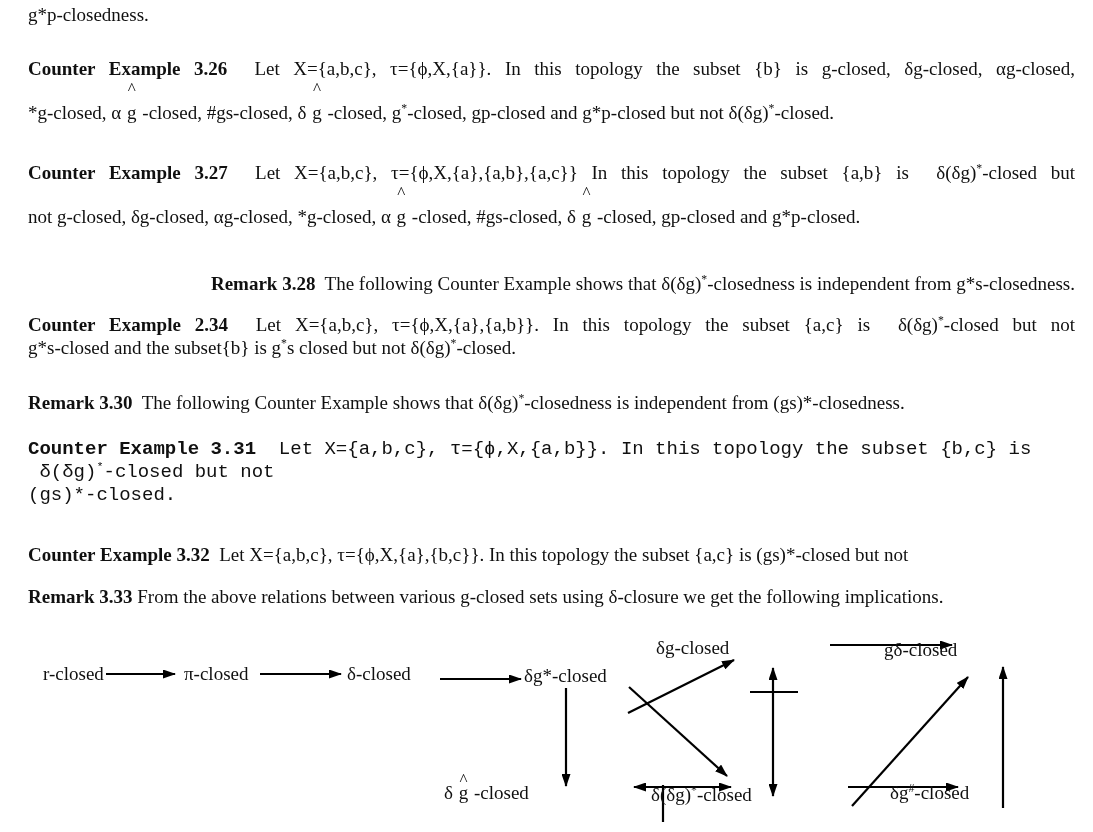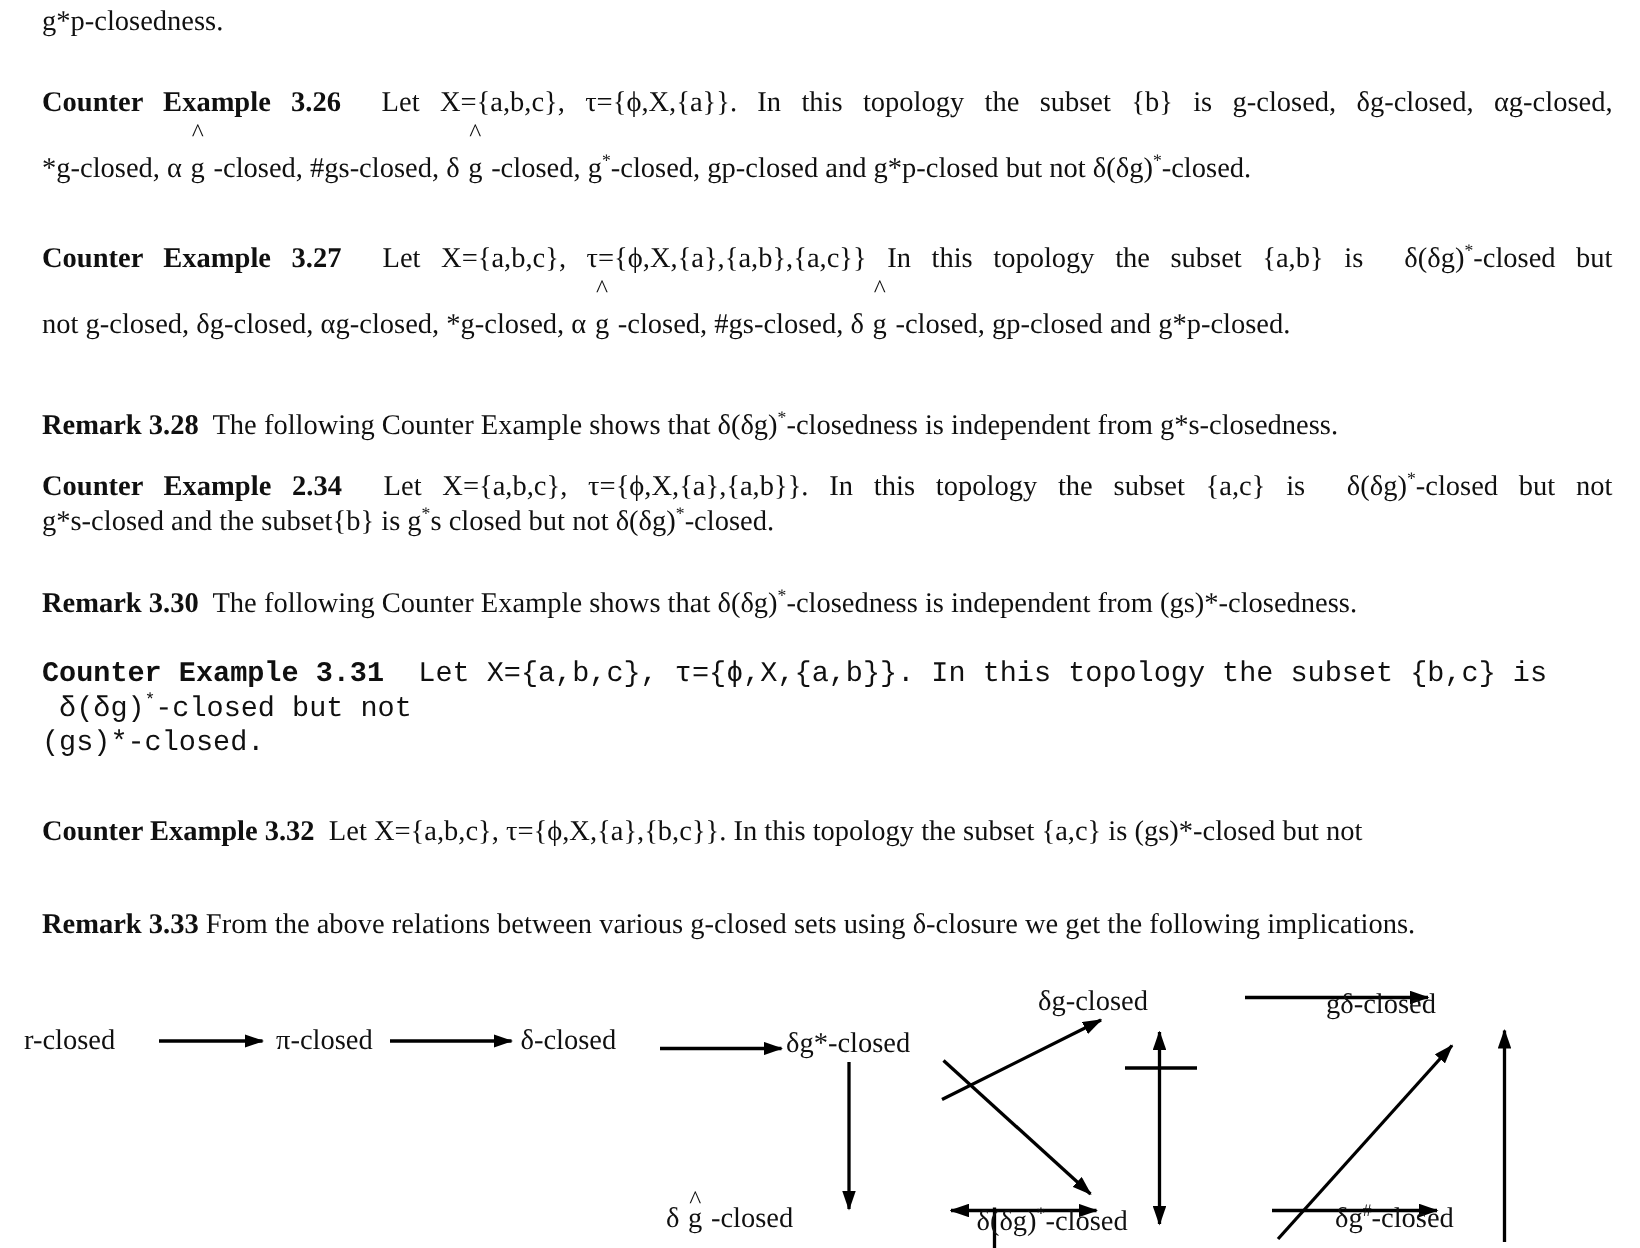--- a/index.html
+++ b/index.html
@@ -35,38 +35,38 @@
         <div class="tline"><span>g*p-closedness.</span></div>
       </div>
       <div class="para sp-double" style="margin-top: 20.5px;">
         <div class="tline just"><span class="b">Counter Example 3.26</span><span>&nbsp; Let X={a,b,c}, τ={ϕ,X,{a}}. In this topology the subset {b} is g-closed, δg-closed, αg-closed,</span></div>
         <div class="tline"><span>*g-closed, α </span><span class="hat"><span class="caret">^</span>g</span><span> -closed, #gs-closed, δ </span><span class="hat"><span class="caret">^</span>g</span><span> -closed, g</span><sup class="sup">*</sup><span>-closed, gp-closed and g*p-closed but not δ(δg)</span><sup class="sup">*</sup><span>-closed.</span></div>
       </div>
       <div class="para sp-double" style="margin-top: 16px; font-family: Liberation Serif, serif;">
         <div class="tline just"><span class="b">Counter Example 3.27</span><span>&nbsp; Let X={a,b,c}, τ={ϕ,X,{a},{a,b},{a,c}} In this topology the subset {a,b} is &nbsp;δ(δg)</span><sup class="sup">*</sup><span>-closed but</span></div>
         <div class="tline"><span>not g-closed, δg-closed, αg-closed, *g-closed, α </span><span class="hat"><span class="caret">^</span>g</span><span> -closed, #gs-closed, δ </span><span class="hat"><span class="caret">^</span>g</span><span> -closed, gp-closed and g*p-closed.</span></div>
       </div>
-      <div class="para sp-single" style="margin-top: 33.5px;">
+      <div class="para sp-single" style="margin-top: 33.5px; text-align: right;">
         <div class="tline"><span class="b">Remark 3.28</span><span>&nbsp; The following Counter Example shows that δ(δg)</span><sup class="sup">*</sup><span>-closedness is independent from g*s-closedness.</span></div>
       </div>
       <div class="para sp-single" style="margin-top: 18px;">
         <div class="tline just"><span class="b">Counter Example 2.34</span><span>&nbsp; Let X={a,b,c}, τ={ϕ,X,{a},{a,b}}. In this topology the subset {a,c} is &nbsp;δ(δg)</span><sup class="sup">*</sup><span>-closed but not</span></div>
         <div class="tline"><span>g*s-closed and the subset{b} is g</span><sup class="sup">*</sup><span>s closed but not δ(δg)</span><sup class="sup">*</sup><span>-closed.</span></div>
       </div>
       <div class="para sp-single" style="margin-top: 32px;">
         <div class="tline"><span class="b">Remark 3.30</span><span>&nbsp; The following Counter Example shows that δ(δg)</span><sup class="sup">*</sup><span>-closedness is independent from (gs)*-closedness.</span></div>
       </div>
       <div class="para sp-single" style="margin-top: 24px; font-family: Liberation Mono, monospace;">
         <div class="tline"><span class="b">Counter Example 3.31</span><span>&nbsp; Let X={a,b,c}, τ={ϕ,X,{a,b}}. In this topology the subset {b,c} is &nbsp;δ(δg)</span><sup class="sup">*</sup><span>-closed but not</span></div>
         <div class="tline"><span>(gs)*-closed.</span></div>
       </div>
       <div class="para sp-single" style="margin-top: 36px;">
         <div class="tline"><span class="b">Counter Example 3.32</span><span>&nbsp; Let X={a,b,c}, τ={ϕ,X,{a},{b,c}}. In this topology the subset {a,c} is (gs)*-closed but not</span></div>
       </div>
-      <div class="para sp-single" style="margin-top: 39px;">
+      <div class="para sp-single" style="margin-top: 19px;">
         <div class="tline"><span class="b">Remark 3.33</span><span> From the above relations between various g-closed sets using δ-closure we get the following implications.</span></div>
       </div>
     </div>
   <div id="diagram">
     <svg width="1093" height="212" viewBox="0 0 1093 212">
       <defs>
         <marker id="ah" markerUnits="userSpaceOnUse" markerWidth="13" markerHeight="9" refX="12" refY="4.5" orient="auto-start-reverse">
           <path d="M0,0 L13,4.5 L0,9 z" fill="#000000"></path>
         </marker>
       </defs>
@@ -79,24 +79,24 @@
         <line x1="773" y1="58" x2="773" y2="186" stroke="#000000" stroke-width="2.2" marker-end="url(#ah)" marker-start="url(#ah)"></line>
         <line x1="750" y1="82" x2="798" y2="82" stroke="#000000" stroke-width="2.2"></line>
         <line x1="830" y1="35" x2="952" y2="35" stroke="#000000" stroke-width="2.2" marker-end="url(#ah)"></line>
         <line x1="852" y1="196" x2="968" y2="67" stroke="#000000" stroke-width="2.2" marker-end="url(#ah)"></line>
         <line x1="848" y1="177" x2="958" y2="177" stroke="#000000" stroke-width="2.2" marker-end="url(#ah)"></line>
         <line x1="1003" y1="198" x2="1003" y2="57" stroke="#000000" stroke-width="2.2" marker-end="url(#ah)"></line>
         <line x1="634" y1="177" x2="731" y2="177" stroke="#000000" stroke-width="2.2" marker-end="url(#ah)" marker-start="url(#ah)"></line>
         <line x1="663" y1="175" x2="663" y2="212" stroke="#000000" stroke-width="2.2"></line>
       </svg>
     <div>
-        <div class="dlabel" style="left: 16px; top: 53px;"><span>r-closed</span></div>
+        <div class="dlabel" style="left: 43px; top: 53px;"><span>r-closed</span></div>
         <div class="dlabel" style="left: 184px; top: 53px; text-align: right;"><span>π-closed</span></div>
         <div class="dlabel" style="left: 347px; top: 53px;"><span>δ-closed</span></div>
         <div class="dlabel" style="left: 524px; top: 55px;"><span>δg*-closed</span></div>
-        <div class="dlabel" style="left: 656px; top: 27px; margin-left: 36px;"><span>δg-closed</span></div>
+        <div class="dlabel" style="left: 656px; top: 27px;"><span>δg-closed</span></div>
         <div class="dlabel" style="left: 884px; top: 29px;"><span>gδ-closed</span></div>
         <div class="dlabel" style="left: 444px; top: 172px;"><span>δ </span><span class="hat"><span class="caret">^</span>g</span><span> -closed</span></div>
         <div class="dlabel" style="left: 651px; top: 174px;"><span>δ(δg)</span><sup class="sup">*</sup><span>-closed</span></div>
         <div class="dlabel" style="left: 890px; top: 172px;"><span>δg</span><sup class="sup">#</sup><span>-closed</span></div>
       </div>
   </div>
 </div>
 
 </body></html>

